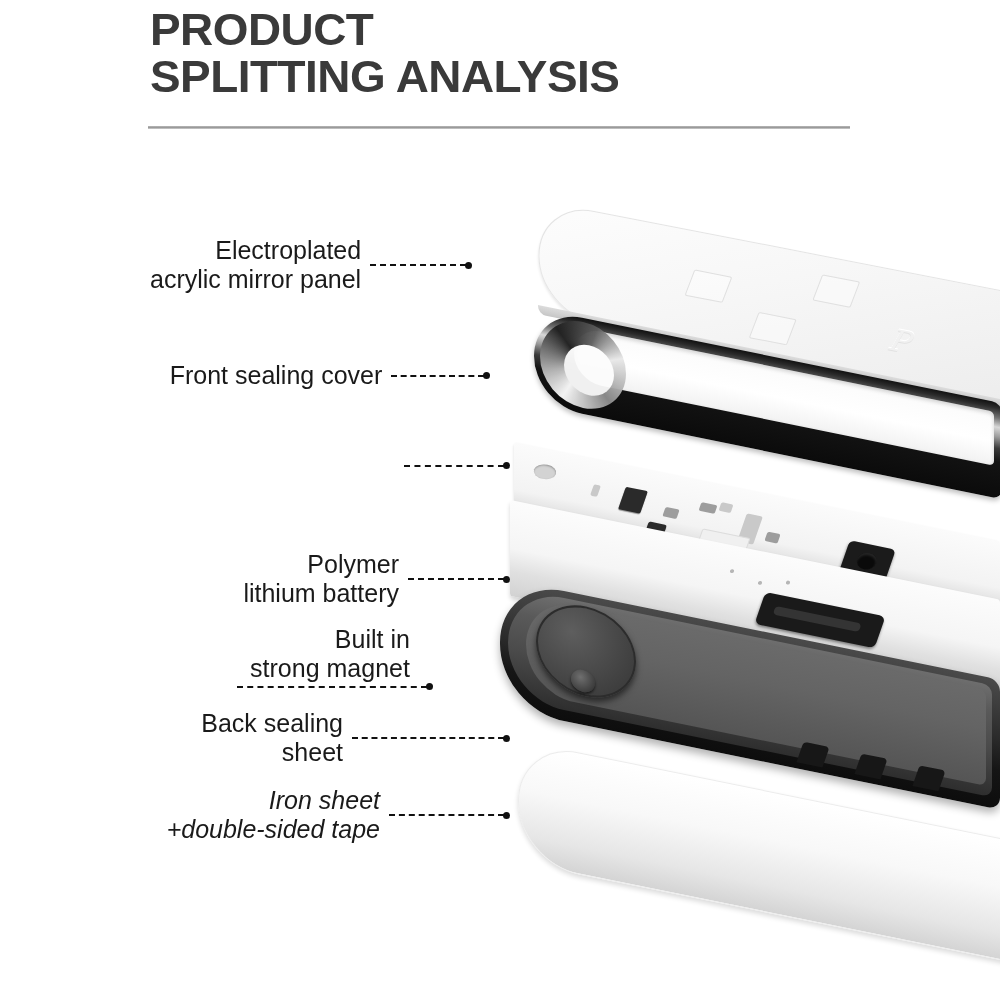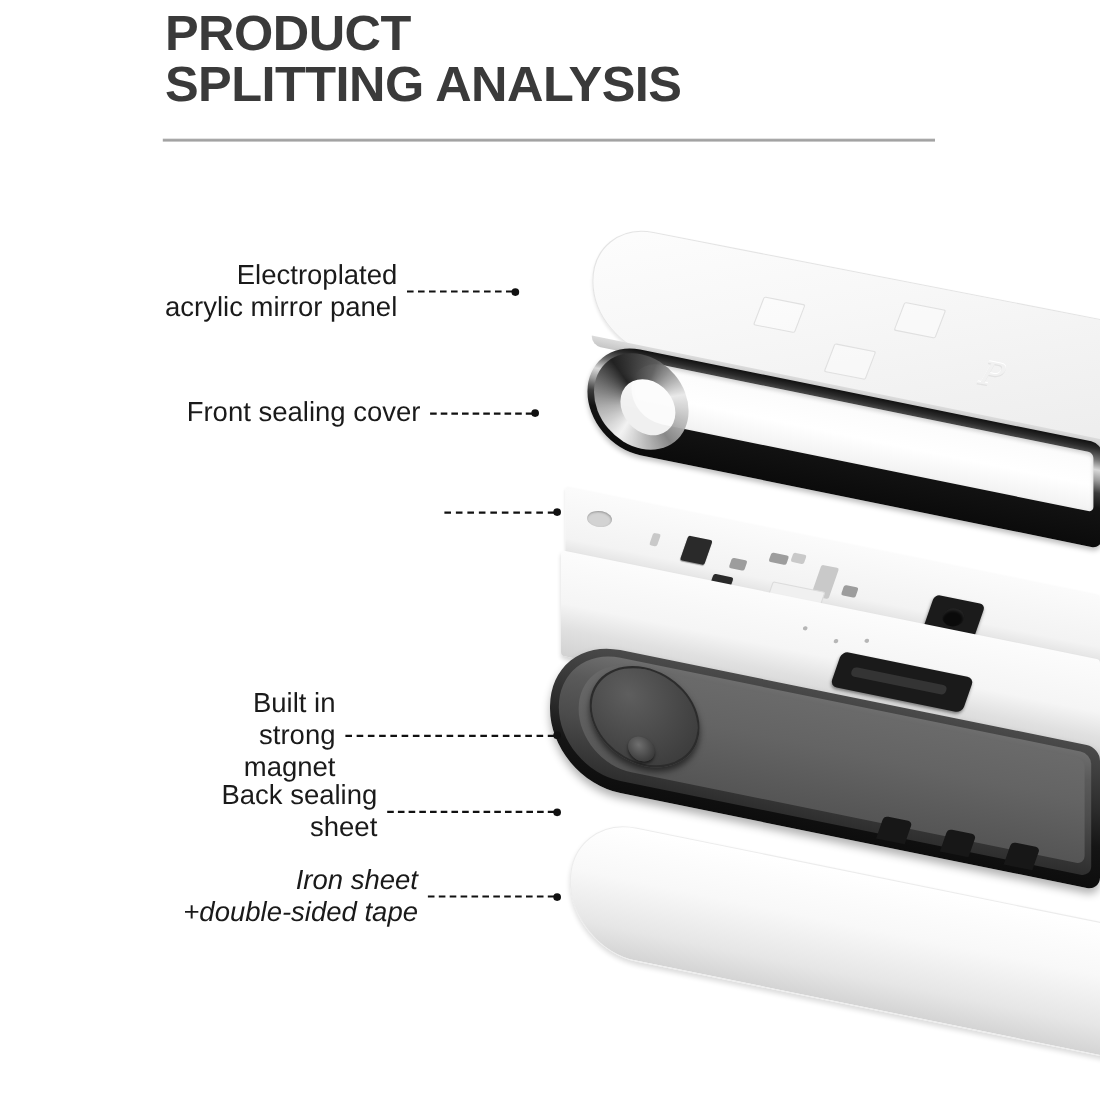--- a/index.html
+++ b/index.html
@@ -306,22 +306,30 @@
     </span>
   </div>
 
   <div class="callout" style="left:150px;top:462px;width:360px;justify-content:flex-end;">
     <span class="leader">
       <span class="dash" style="width:100px;"></span>
       <span class="tip"></span>
     </span>
   </div>
 
-
-  <div class="callout" style="left:150px;top:625px;width:360px;justify-content:flex-end;">
+  <div class="callout" style="left:150px;top:550px;width:360px;justify-content:flex-end;">
+    <span class="label">Polymer
+lithium battery</span>
+    <span class="leader">
+      <span class="dash" style="width:96px;"></span>
+      <span class="tip"></span>
+    </span>
+  </div>
+
+  <div class="callout" style="left:150px;top:625px;width:360px;justify-content:flex-end;flex-direction:column;">
     <span class="label">Built in
 strong magnet</span>
     <span class="leader">
       <span class="dash" style="width:190px;"></span>
       <span class="tip"></span>
     </span>
   </div>
 
   <div class="callout" style="left:150px;top:709px;width:360px;justify-content:flex-end;">
     <span class="label">Back sealing sheet</span>

